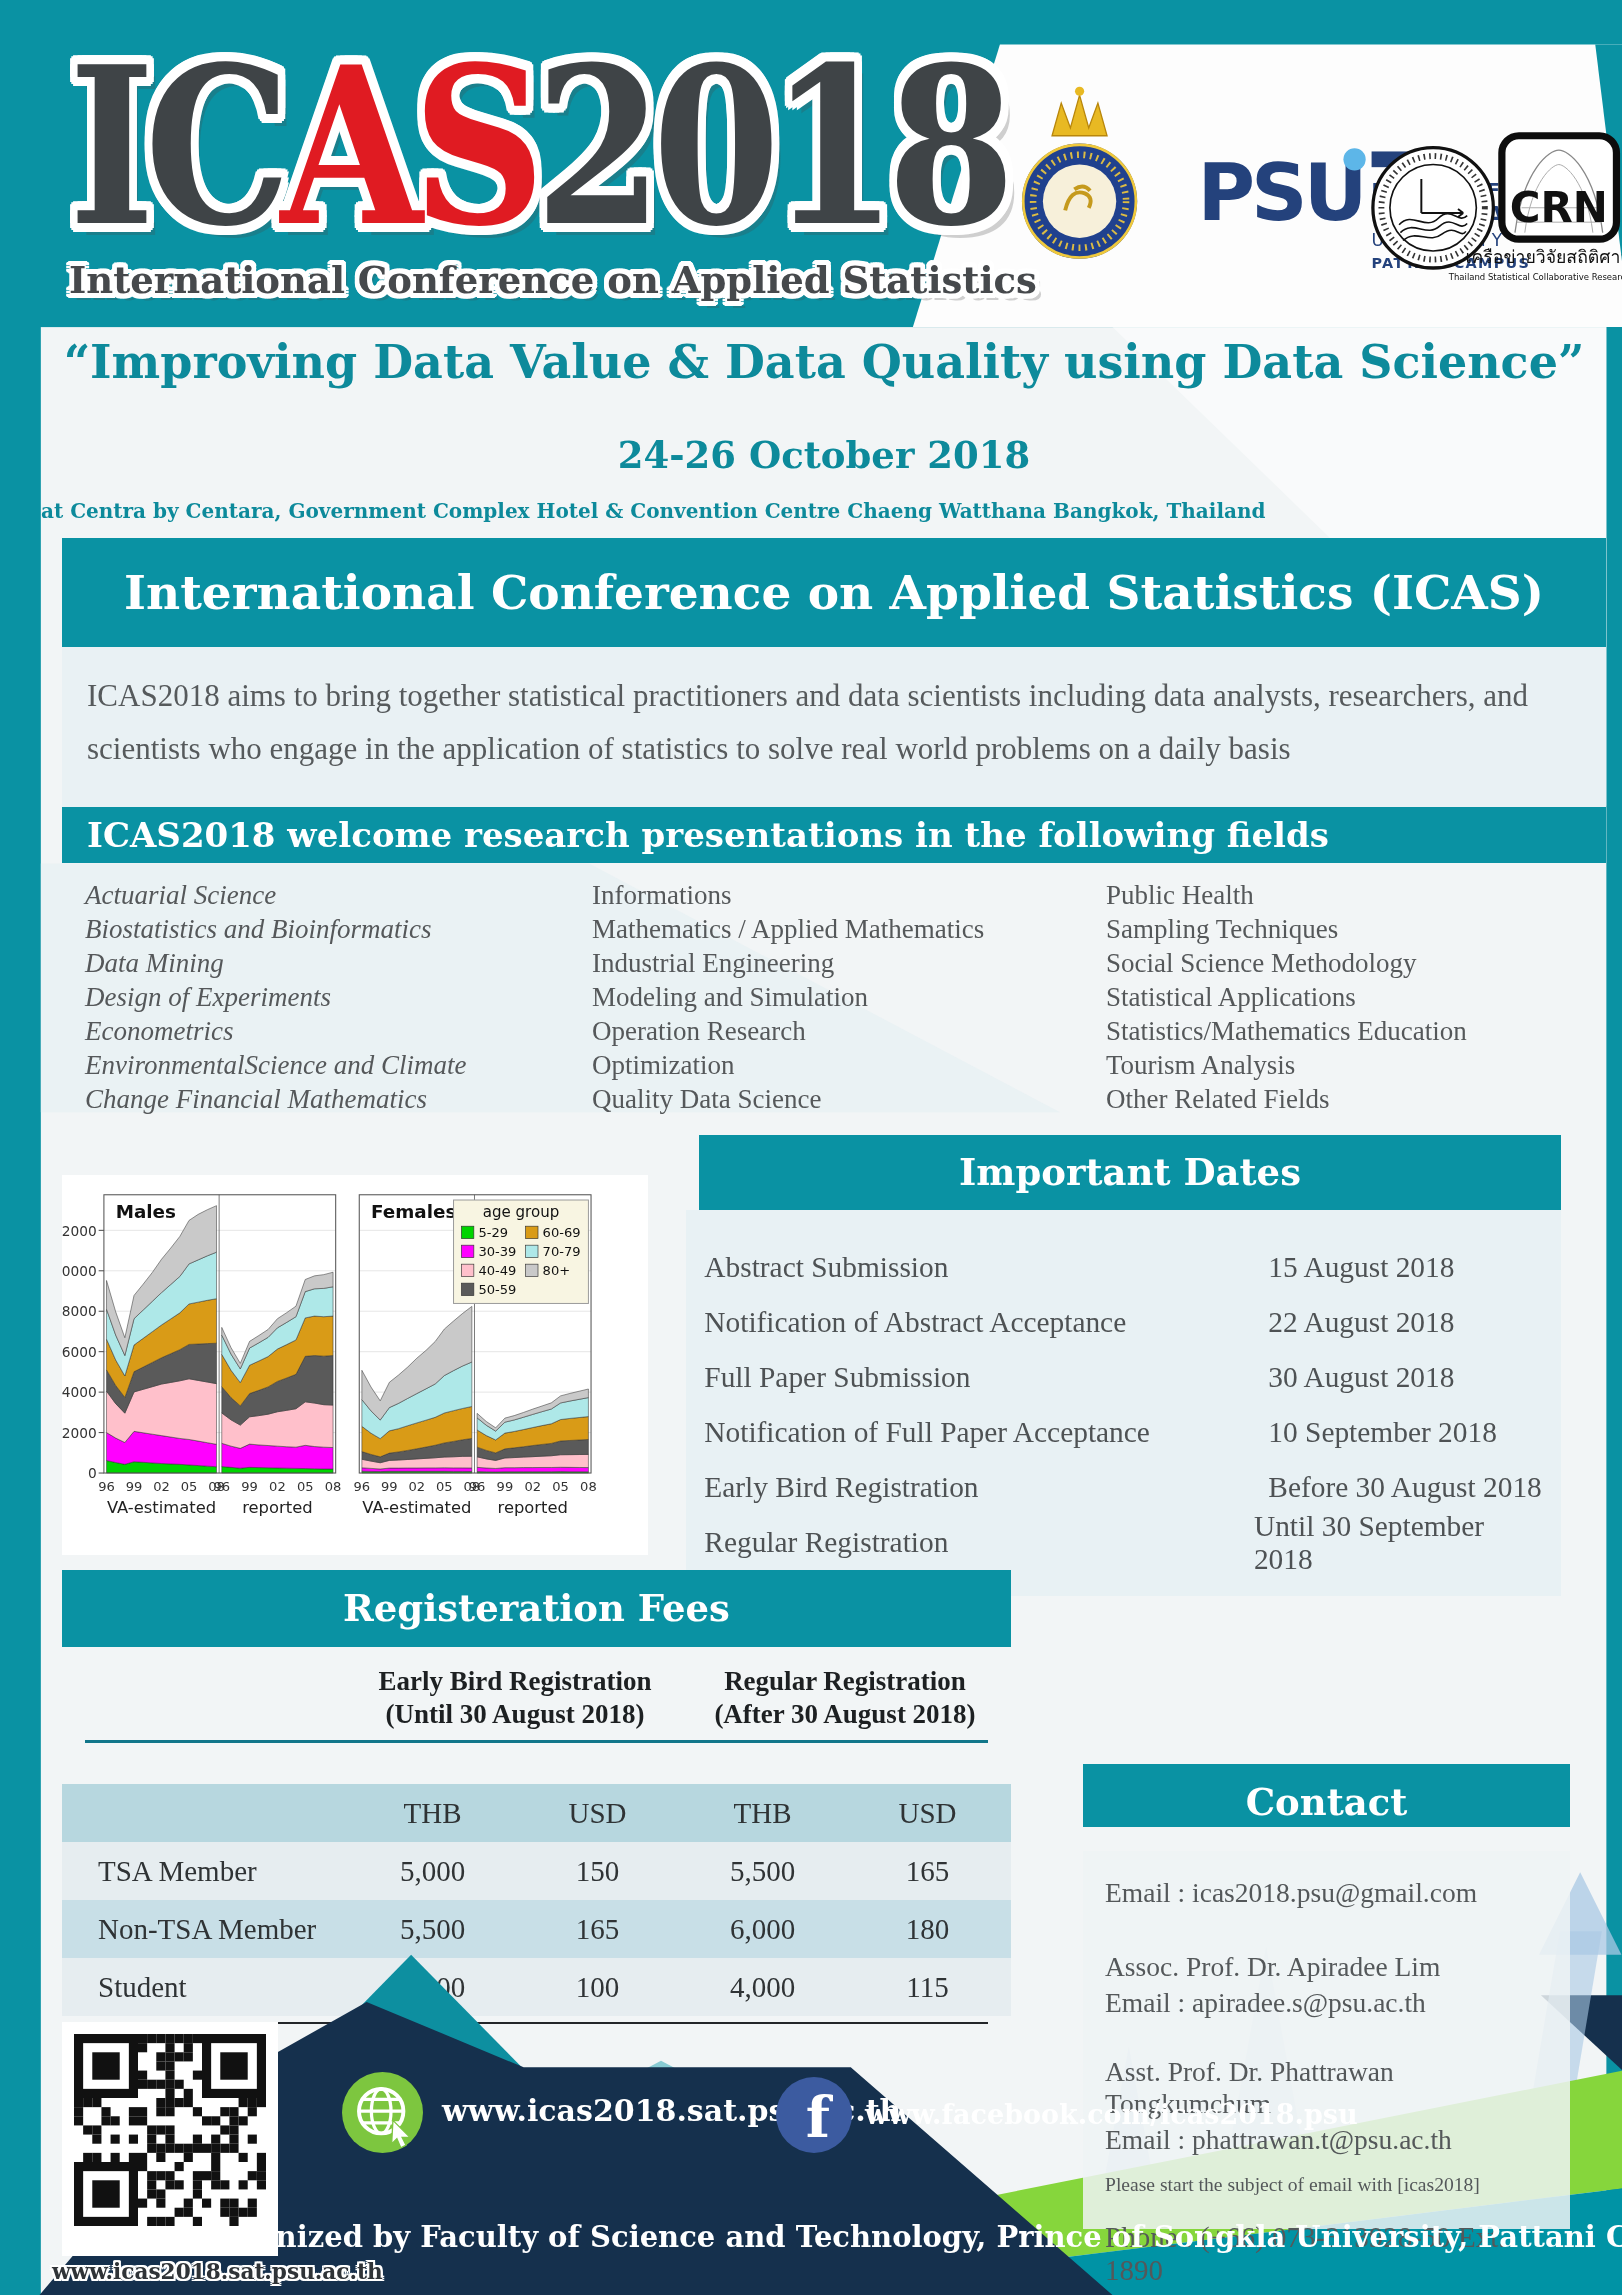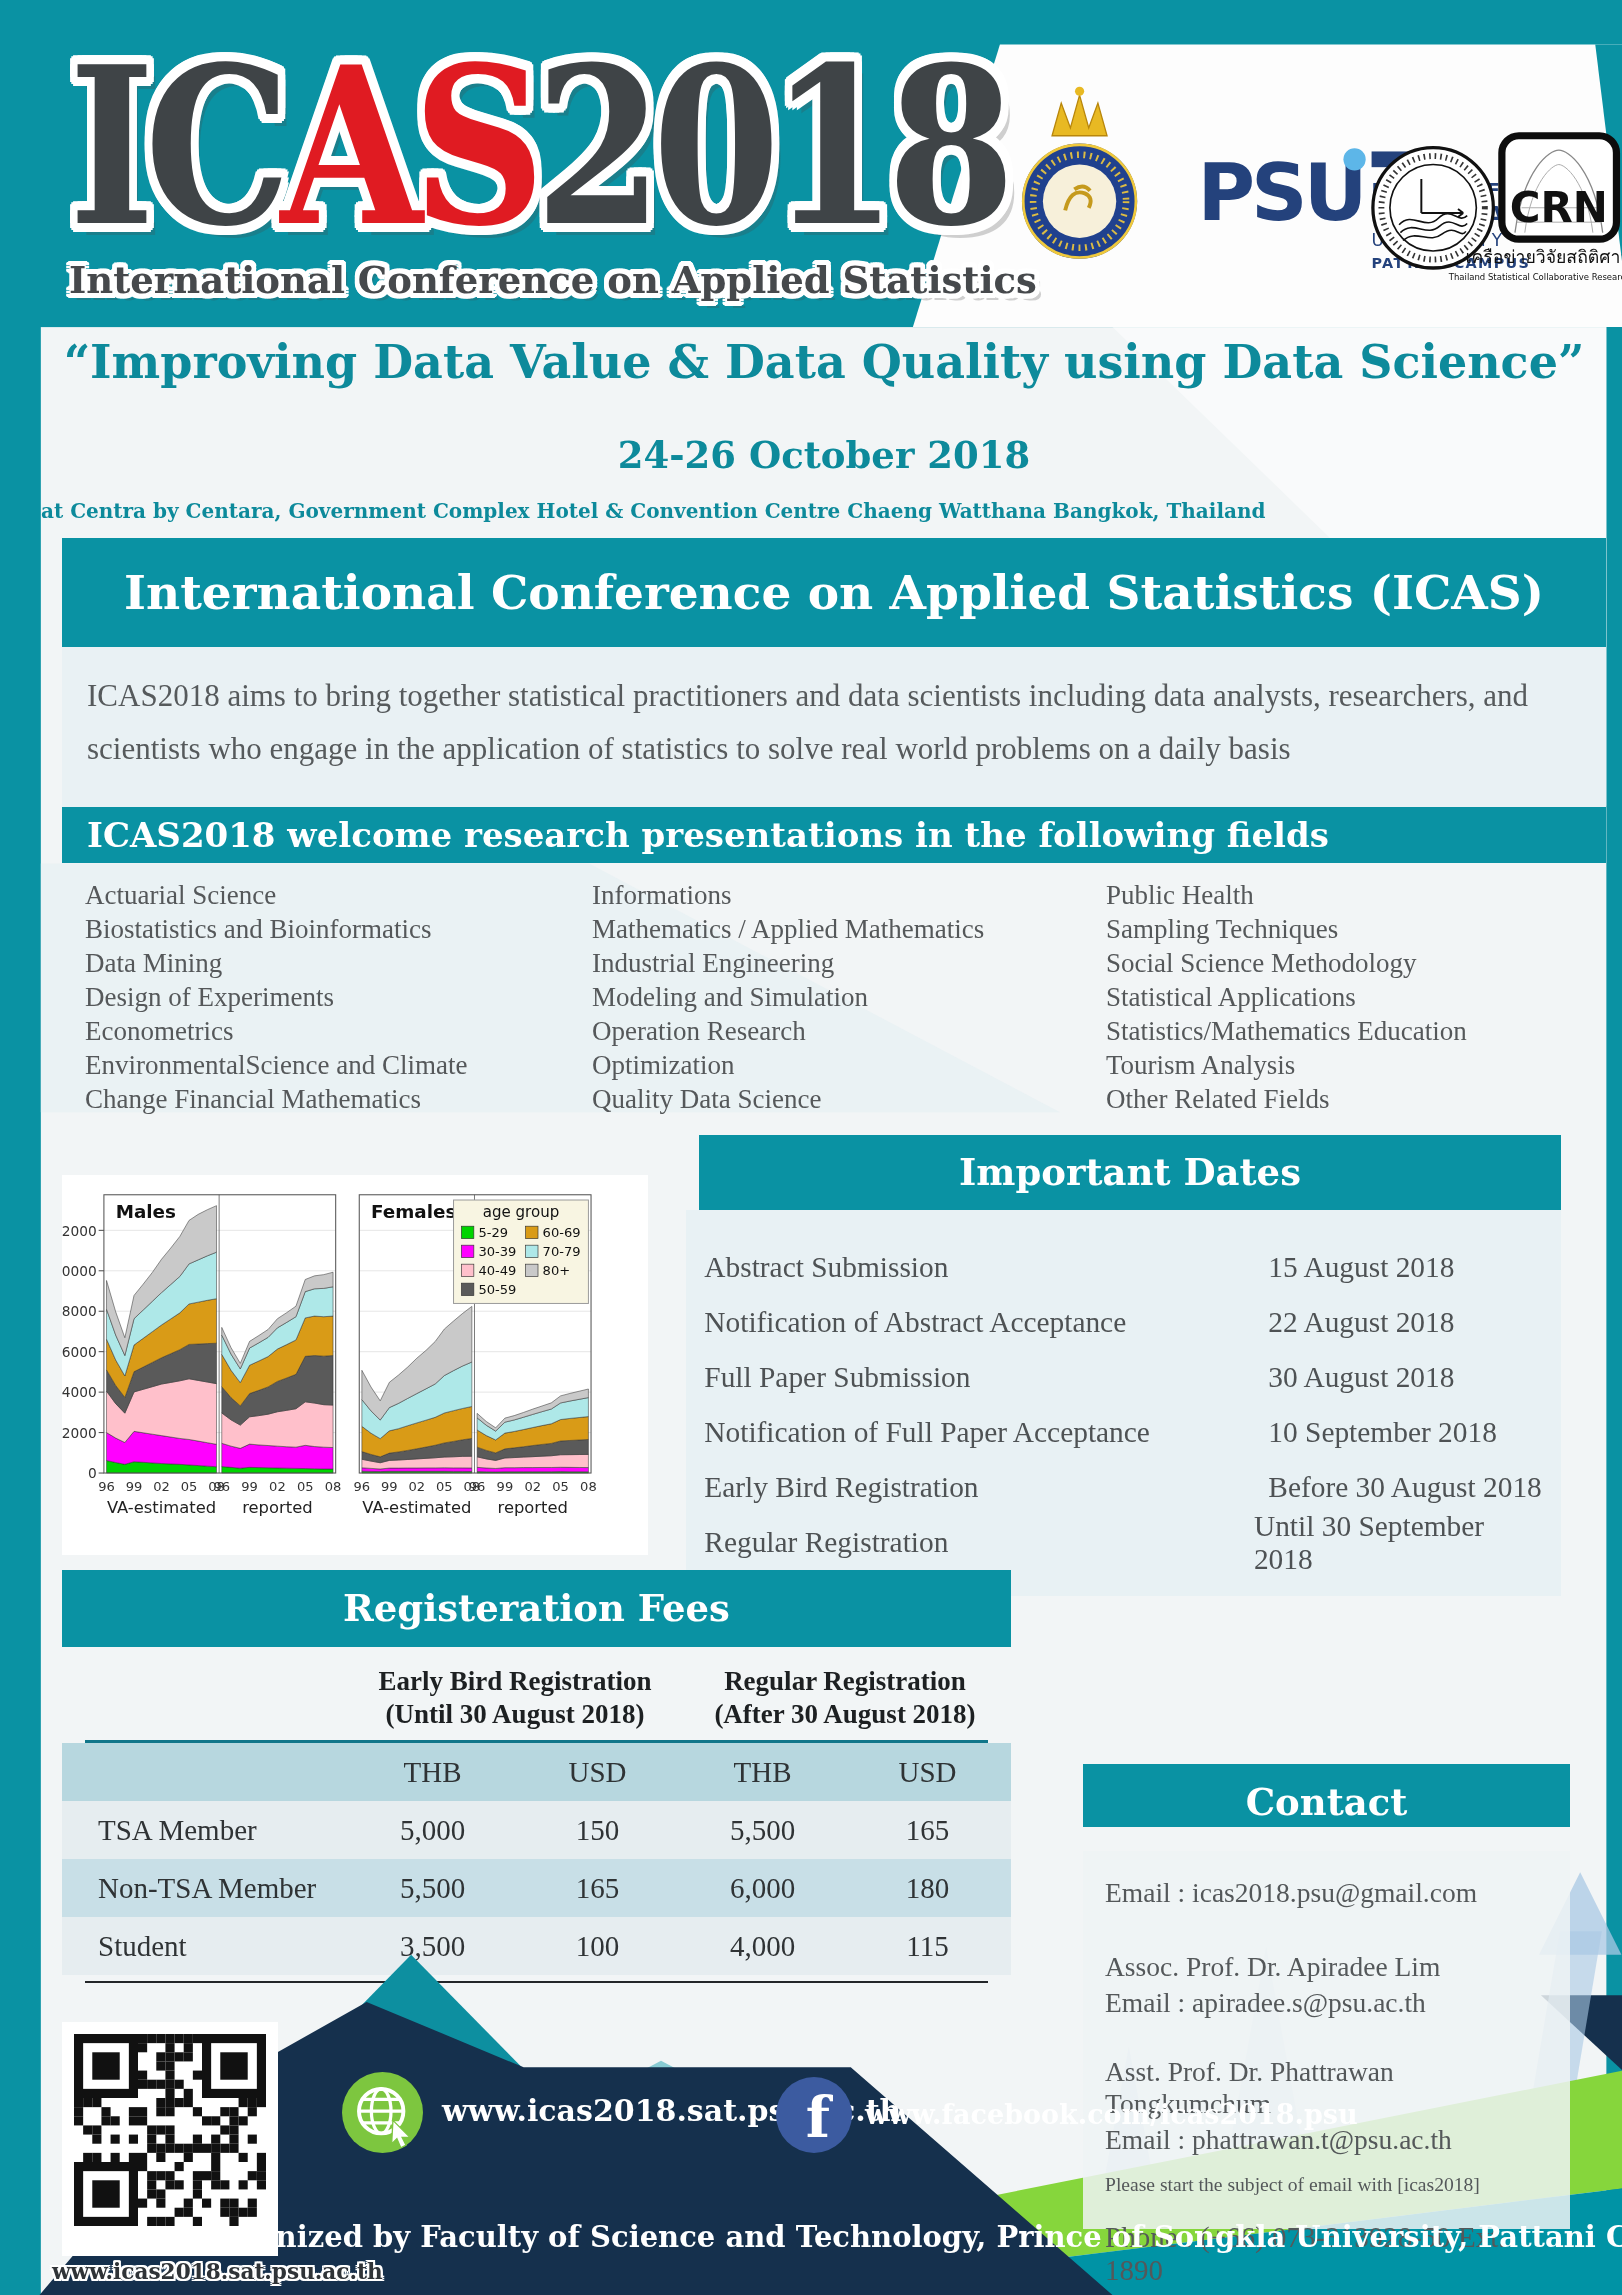--- a/index.html
+++ b/index.html
@@ -38,21 +38,21 @@
          font-family:"DejaVu Serif",serif;font-weight:700;font-size:20px;color:#0d8a9b;}
 
   #banner-title{left:62px;top:538px;width:1544px;height:109px;line-height:109px;text-align:center;
          font-size:47px;}
   #intro-band{left:62px;top:647px;width:1544px;height:161px;background:#e9f1f4;z-index:2;}
   #intro-desc{left:87px;top:669px;width:1492px;z-index:2;font-size:31px;line-height:1.72;color:#565a5c;}
   #banner-fields{left:62px;top:807px;width:1544px;height:56px;line-height:56px;padding-left:25px;
          box-sizing:border-box;font-size:34px;}
   #fields-cols{left:85px;top:878px;width:1505px;z-index:2;display:flex;}
   #fields-cols ul{list-style:none;margin:0;padding:0;font-size:27px;line-height:34px;color:#55585a;}
-  #fields-cols ul:nth-child(1){width:507px;}
+  #fields-cols ul:nth-child(1){width:507px;font-style:italic;}
   #fields-cols ul:nth-child(2){width:514px;}
   #fields-cols ul:nth-child(3){width:484px;}
 
   #chart-panel{left:62px;top:1175px;width:586px;height:380px;background:#fff;z-index:2;}
   #chart-svg{width:100%;height:100%;}
   #chart-svg text{font-family:"DejaVu Sans",sans-serif;}
 
   #dates-panel{left:686px;top:1135px;width:875px;z-index:2;}
   #dates-header{height:75px;line-height:75px;text-align:center;font-size:37px;margin-left:13px;}
   #dates-body{background:#e8f1f4;padding:30px 18.3px 26px 18.3px;}
@@ -61,21 +61,21 @@
 
   #fees-panel{left:62px;top:1570px;width:949px;z-index:2;}
   #fees-header{height:77px;line-height:77px;text-align:center;font-size:37px;}
   #fees-groups{display:flex;padding-top:18.3px;height:63px;}
   #fees-groups .spacer{width:288px;}
   .fgroup{width:330px;text-align:center;font-weight:bold;font-size:27px;line-height:33px;color:#1d2022;}
   #fees-rule{margin:11.8px 0 0 23px;width:903px;height:3.3px;background:#11768a;}
   .frow{display:flex;align-items:center;height:58px;font-size:29px;color:#2f3335;}
   .frow .flabel{width:288px;padding-left:36px;box-sizing:border-box;}
   .frow .fcell{width:165px;text-align:center;}
-  .sub{background:#b7d7df;}
+  .sub{background:#b7d7df;margin-top:41px;}
   .alt0{background:#e6edf0;}
   .alt1{background:#c8dfe7;}
   #fees-bottomline{margin:5.2px 0 0 23px;width:903px;height:2.6px;background:#232629;}
 
   #contact-panel{left:1083px;top:1764px;width:487px;z-index:2;}
   #contact-header{height:63px;line-height:77px;text-align:center;font-size:37px;}
   #contact-body{background:rgba(238,243,245,0.85);padding:26px 22px 23.6px 22px;height:328px;box-sizing:content-box;margin-top:24px;}
   .cline{font-size:27.5px;color:#54585a;}
   #c-email-main{margin-bottom:42px;}
   #c-person1{margin-bottom:3.9px;} #c-email1{margin-bottom:37px;}

